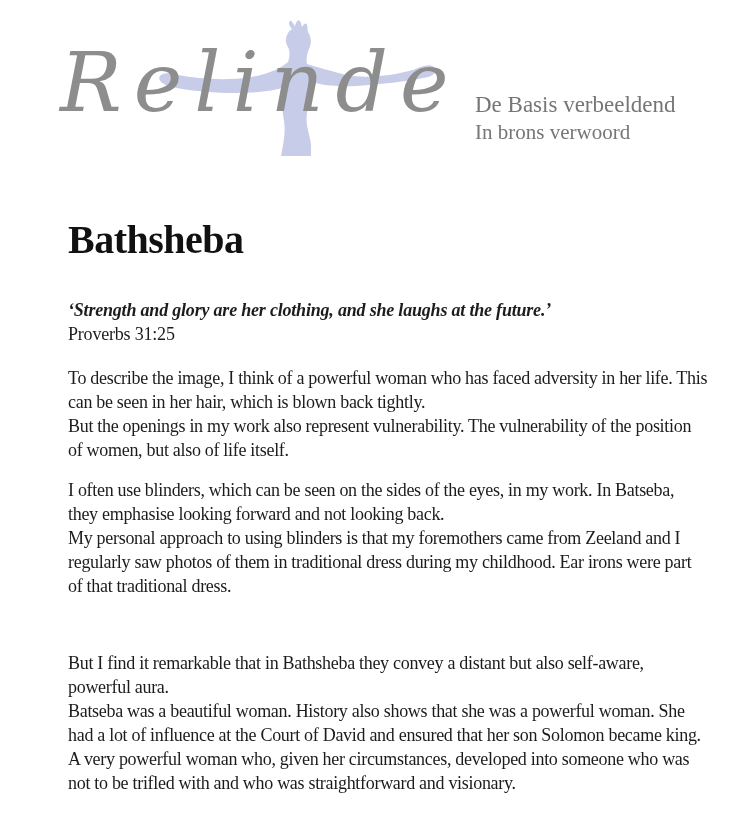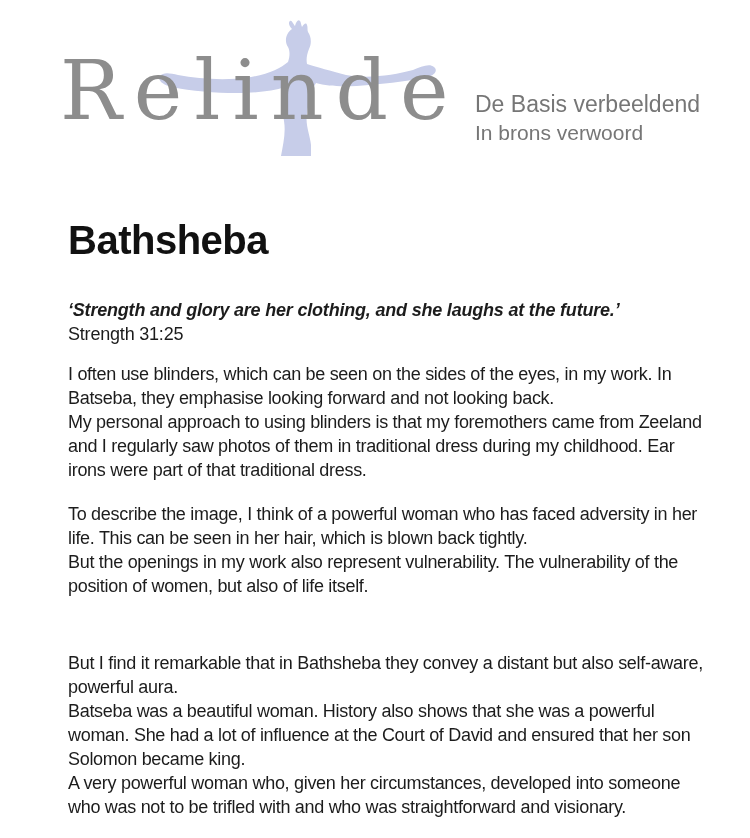--- a/index.html
+++ b/index.html
@@ -11,43 +11,45 @@
     overflow: hidden;
     font-family: "Liberation Sans", sans-serif;
     color: #1c1c1c;
   }
   
   .header { position: relative; height: 170px; }
   .figure-svg { position: absolute; left: 0; top: 0; z-index: 0; }
   .brand-script {
     position: absolute;
     left: 60px;
-    top: 50px;
+    top: 42px;
     z-index: 1;
     font-family: "DejaVu Serif", serif;
+    font-style: italic;
     font-size: 82px;
     line-height: 1;
     letter-spacing: 12px;
     color: #8d8d8d;
     white-space: nowrap;
   }
   .tagline {
     position: absolute;
     left: 475px;
     top: 90px;
     z-index: 2;
-    font-family: Liberation Sans, sans-serif;
+    font-family: Liberation Serif, serif;
     color: #767676;
   }
   .tagline-line1 { font-size: 23px; line-height: 29px; }
   .tagline-line2 { font-size: 21px; line-height: 27px; }
   
   .content {
     padding-left: 68px;
     padding-right: 42px;
+    font-family: Liberation Serif, serif;
   }
   .title {
     margin: 48px 0 0 0;
     font-size: 40px;
     line-height: 44px;
     font-weight: bold;
     letter-spacing: -0.5px;
     color: #111111;
   }
   .quote-block { margin-top: 36px; font-size: 18px; line-height: 24px; }
@@ -107,28 +109,28 @@
     </div>
 
   </div>
 
   <div class="content">
 
     <h1 class="title">Bathsheba</h1>
 
     <div class="quote-block">
       <div class="quote-line">‘Strength and glory are her clothing, and she laughs at the future.’</div>
-      <div class="quote-attribution">Strength 31:25</div>
+      <div class="quote-attribution">Proverbs 31:25</div>
     </div>
+
+    <p class="body-para para-1">To describe the image, I think of a powerful woman who has faced adversity in her life. This can be seen in her hair, which is blown back tightly.
+But the openings in my work also represent vulnerability. The vulnerability of the position of women, but also of life itself.</p>
 
     <p class="body-para para-2">I often use blinders, which can be seen on the sides of the eyes, in my work. In Batseba, they emphasise looking forward and not looking back.
 My personal approach to using blinders is that my foremothers came from Zeeland and I regularly saw photos of them in traditional dress during my childhood. Ear irons were part of that traditional dress.</p>
-
-    <p class="body-para para-1">To describe the image, I think of a powerful woman who has faced adversity in her life. This can be seen in her hair, which is blown back tightly.
-But the openings in my work also represent vulnerability. The vulnerability of the position of women, but also of life itself.</p>
 
     <p class="body-para para-3">But I find it remarkable that in Bathsheba they convey a distant but also self-aware, powerful aura.
 Batseba was a beautiful woman. History also shows that she was a powerful woman. She had a lot of influence at the Court of David and ensured that her son Solomon became king.
 A very powerful woman who, given her circumstances, developed into someone who was not to be trifled with and who was straightforward and visionary.</p>
 
   </div>
 
 </div>
 
 </body></html>

